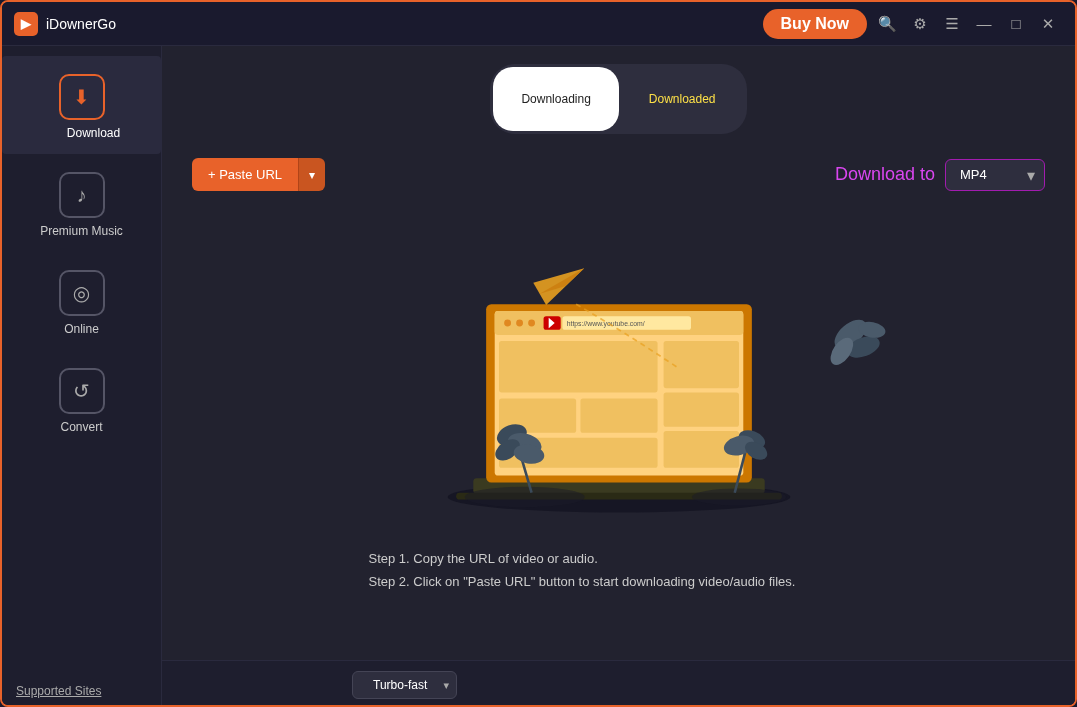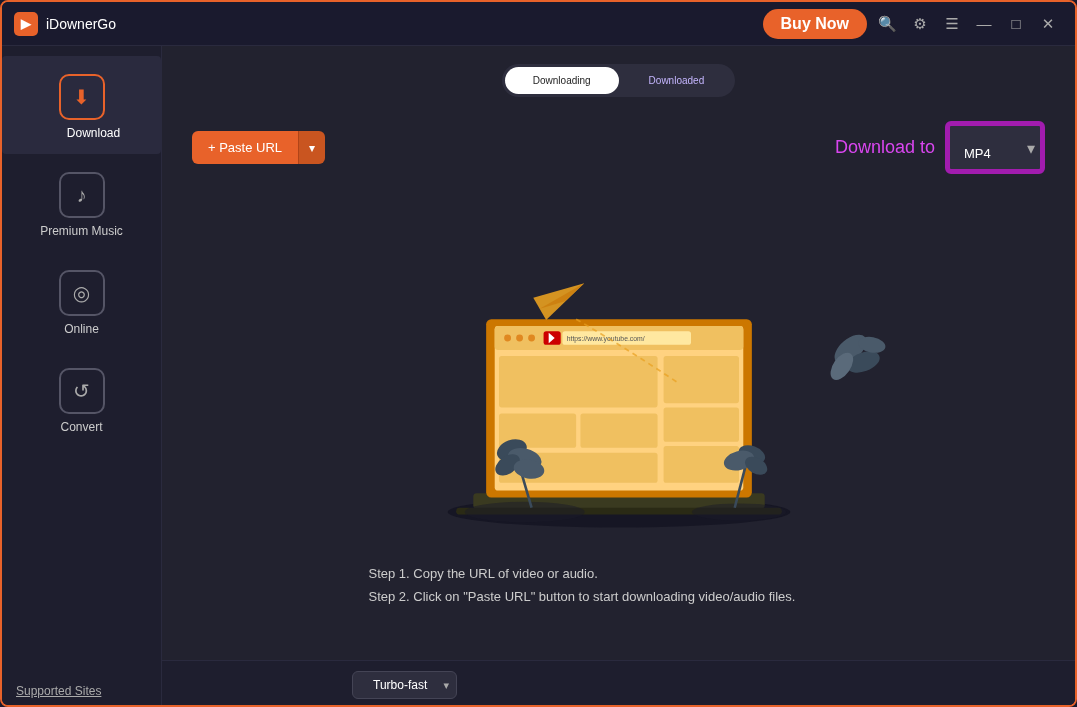--- a/index.html
+++ b/index.html
@@ -170,35 +170,35 @@
       background: #22222f;
     }
     .tab-group {
       display: flex;
       background: #2e2e3e;
       border-radius: 25px;
       padding: 3px;
       gap: 2px;
     }
     .tab-btn {
-      padding: 8px 28px;
+      padding: 25px 28px;
       border: none;
       border-radius: 20px;
-      font-size: 10px;
+      font-size: 12px;
       font-weight: 500;
       cursor: pointer;
       transition: all 0.2s;
     }
     .tab-btn.active {
       background: #ffffff;
       color: #222222;
     }
     .tab-btn.inactive {
       background: transparent;
-      color: #c4b5fd;
+      color: #fde047;
     }
 
     
     .toolbar {
       display: flex;
       align-items: center;
       padding: 8px 30px 16px;
       gap: 10px;
     }
     .paste-url-group {
@@ -249,23 +249,23 @@
       align-items: center;
       gap: 10px;
     }
     .download-to-label {
       color: #d946ef;
       font-size: 18px;
     }
     .format-select {
       background: #2e2e3e;
       color: #ffffff;
-      border: 5px solid #a21caf;
+      border: 1px solid #a21caf;
       border-radius: 6px;
-      padding: 20px 30px 8px 14px;
+      padding: 7px 30px 8px 14px;
       font-size: 13px;
       cursor: pointer;
       appearance: none;
       min-width: 100px;
     }
     .format-select-wrapper {
       position: relative;
     }
     .format-select-wrapper::after {
       content: '▾';
@@ -276,21 +276,21 @@
       color: #aaaaaa;
       pointer-events: none;
     }
 
     
     .illustration-area {
       flex: 1;
       display: flex;
       flex-direction: column;
       align-items: center;
-      justify-content: center;
+      justify-content: flex-start;
       padding: 10px 60px 20px;
       position: relative;
     }
 
     
     .laptop-scene {
       width: 100%;
       max-width: 600px;
       height: 320px;
       position: relative;

